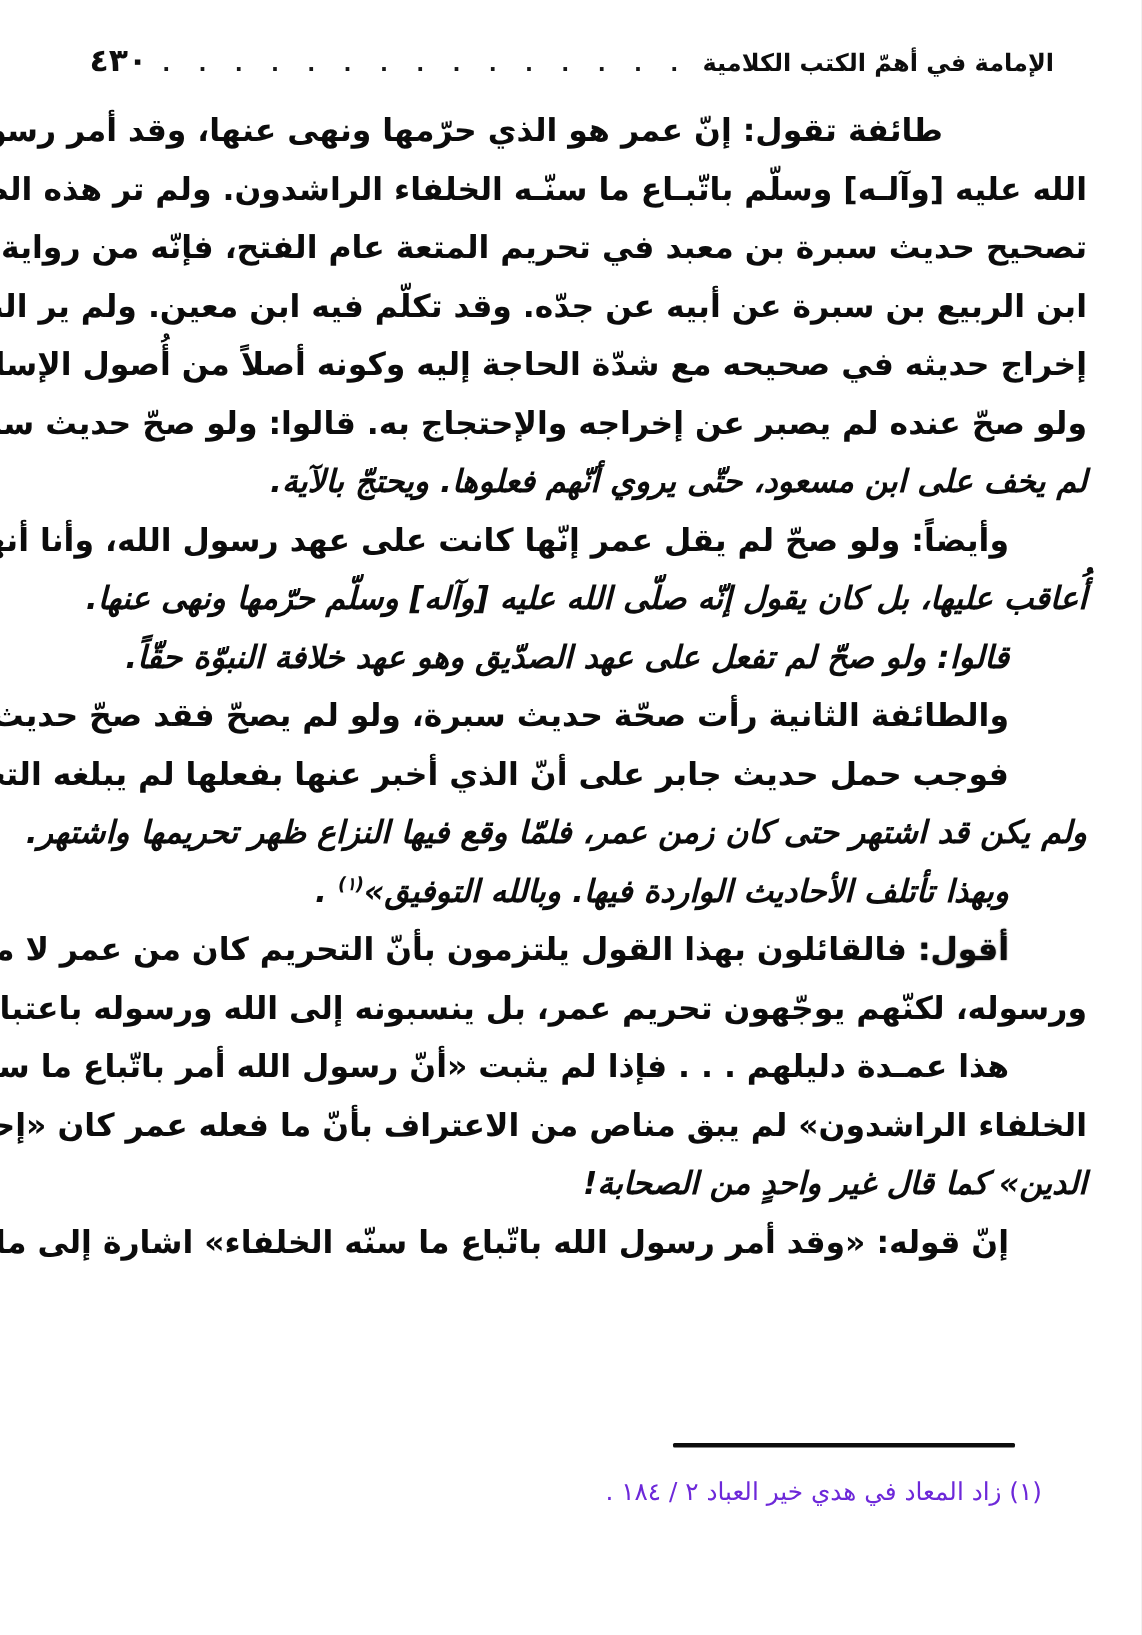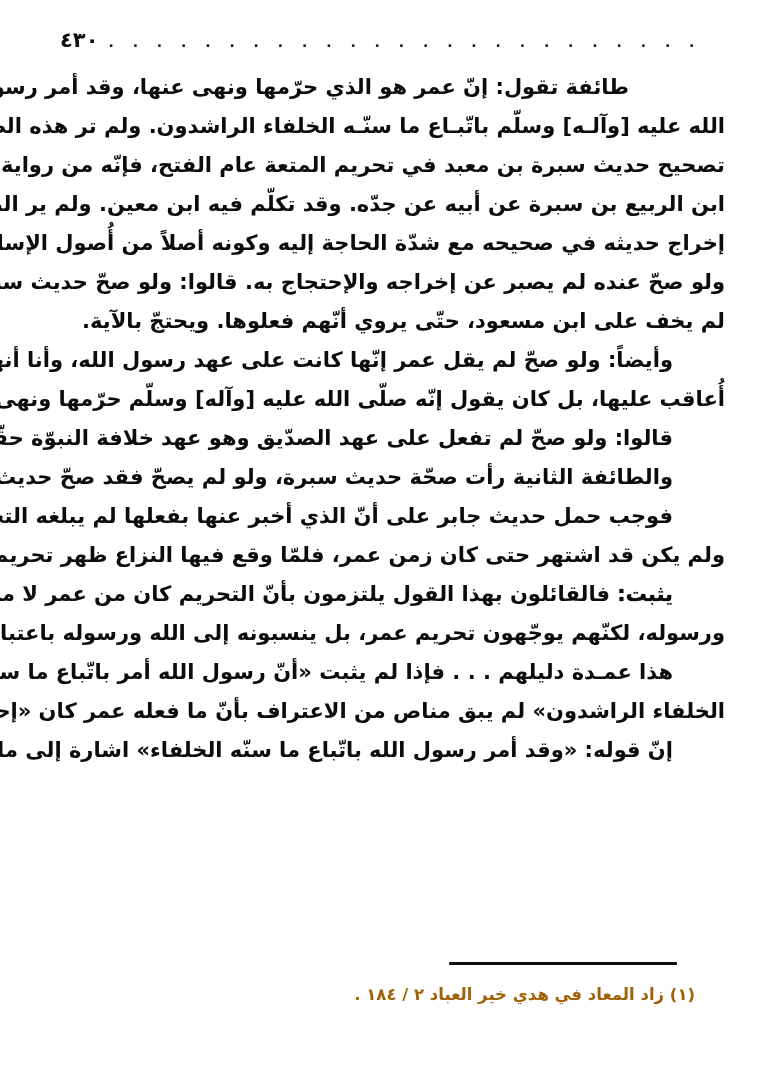--- a/index.html
+++ b/index.html
@@ -47,21 +47,21 @@
     color:#0c0c0c;
   }
   .line{
     direction:rtl;
     text-align:justify;
     text-align-last:justify;
     line-height:39px;
     height:39px;
     white-space:nowrap;
   }
-  .line.end{text-align-last:right;}
+  .line.end{text-align-last:right;font-style:italic;}
   .line.ind-sm{padding-right:52px;}
   .line.ind-lg{padding-right:96px;}
   .line .lead{text-shadow:0 0 1px #000;}
   .line .sup{
     font-size:12px;
     vertical-align:super;
     line-height:0;
   }
   
   .footnote-rule{
@@ -72,53 +72,56 @@
     height:3px;
     background:#0d0d0d;
     border-radius:1px;
   }
   .footnote{
     position:absolute;
     top:980px;
     right:66px;left:60px;
     direction:rtl;
     font-size:16.5px;
-    font-weight:bold;
-    color:#a16207;
+    font-weight:normal;
+    color:#6d28d9;
     line-height:30px;
   }
 </style>
 </head>
 <body>
 
 <div class="page">
 
   <div class="header">
+    <span class="title">الإمامة في أهمّ الكتب الكلامية</span>
     <span class="leader">. . . . . . . . . . . . . . . . . . . . . . . . . . . . . . . . . . . .</span>
     <span class="pagenum">٤٣٠</span>
   </div>
 
   <div class="body" id="body-text">
       <div class="line ind-lg">طائفة تقول: إنّ عمر هو الذي حرّمها ونهى عنها، وقد أمر رسول الله صلّى</div>
       <div class="line">الله عليه [وآلـه] وسلّم باتّبـاع ما سنّـه الخلفاء الراشدون. ولم تر هذه الطائفة</div>
       <div class="line">تصحيح حديث سبرة بن معبد في تحريم المتعة عام الفتح، فإنّه من رواية عبدالملك</div>
       <div class="line">ابن الربيع بن سبرة عن أبيه عن جدّه. وقد تكلّم فيه ابن معين. ولم ير البخاري</div>
       <div class="line">إخراج حديثه في صحيحه مع شدّة الحاجة إليه وكونه أصلاً من أُصول الإسلام.</div>
       <div class="line">ولو صحّ عنده لم يصبر عن إخراجه والإحتجاج به. قالوا: ولو صحّ حديث سبرة</div>
       <div class="line end">لم يخف على ابن مسعود، حتّى يروي أنّهم فعلوها. ويحتجّ بالآية.</div>
       <div class="line ind-sm">وأيضاً: ولو صحّ لم يقل عمر إنّها كانت على عهد رسول الله، وأنا أنهى عنها</div>
       <div class="line end">أُعاقب عليها، بل كان يقول إنّه صلّى الله عليه [وآله] وسلّم حرّمها ونهى عنها.</div>
       <div class="line end ind-sm">قالوا: ولو صحّ لم تفعل على عهد الصدّيق وهو عهد خلافة النبوّة حقّاً.</div>
       <div class="line ind-sm">والطائفة الثانية رأت صحّة حديث سبرة، ولو لم يصحّ فقد صحّ حديث عليّ</div>
       <div class="line ind-sm">فوجب حمل حديث جابر على أنّ الذي أخبر عنها بفعلها لم يبلغه التحريم</div>
       <div class="line end">ولم يكن قد اشتهر حتى كان زمن عمر، فلمّا وقع فيها النزاع ظهر تحريمها واشتهر.</div>
-      <div class="line ind-sm"><span class="lead">يثبت:</span><span> فالقائلون بهذا القول يلتزمون بأنّ التحريم كان من عمر لا من الله</span></div>
+      <div class="line end ind-sm"><span>وبهذا تأتلف الأحاديث الواردة فيها. وبالله التوفيق»</span><span class="sup">(١)</span><span> .</span></div>
+      <div class="line ind-sm"><span class="lead">أقول:</span><span> فالقائلون بهذا القول يلتزمون بأنّ التحريم كان من عمر لا من الله</span></div>
       <div class="line">ورسوله، لكنّهم يوجّهون تحريم عمر، بل ينسبونه إلى الله ورسوله باعتبار أنّ رسول</div>
       <div class="line ind-sm">هذا عمـدة دليلهم . . . فإذا لم يثبت «أنّ رسول الله أمر باتّباع ما سنّه</div>
       <div class="line">الخلفاء الراشدون» لم يبق مناص من الاعتراف بأنّ ما فعله عمر كان «إحداثاً في</div>
+      <div class="line end">الدين» كما قال غير واحدٍ من الصحابة!</div>
       <div class="line ind-sm">إنّ قوله: «وقد أمر رسول الله باتّباع ما سنّه الخلفاء» اشارة إلى ما يروونه</div>
     </div>
 
   <div class="footnote-rule"></div>
 
   <div class="footnote">
     <span>(١) زاد المعاد في هدي خير العباد ٢ / ١٨٤ .</span>
   </div>
 
 </div>

